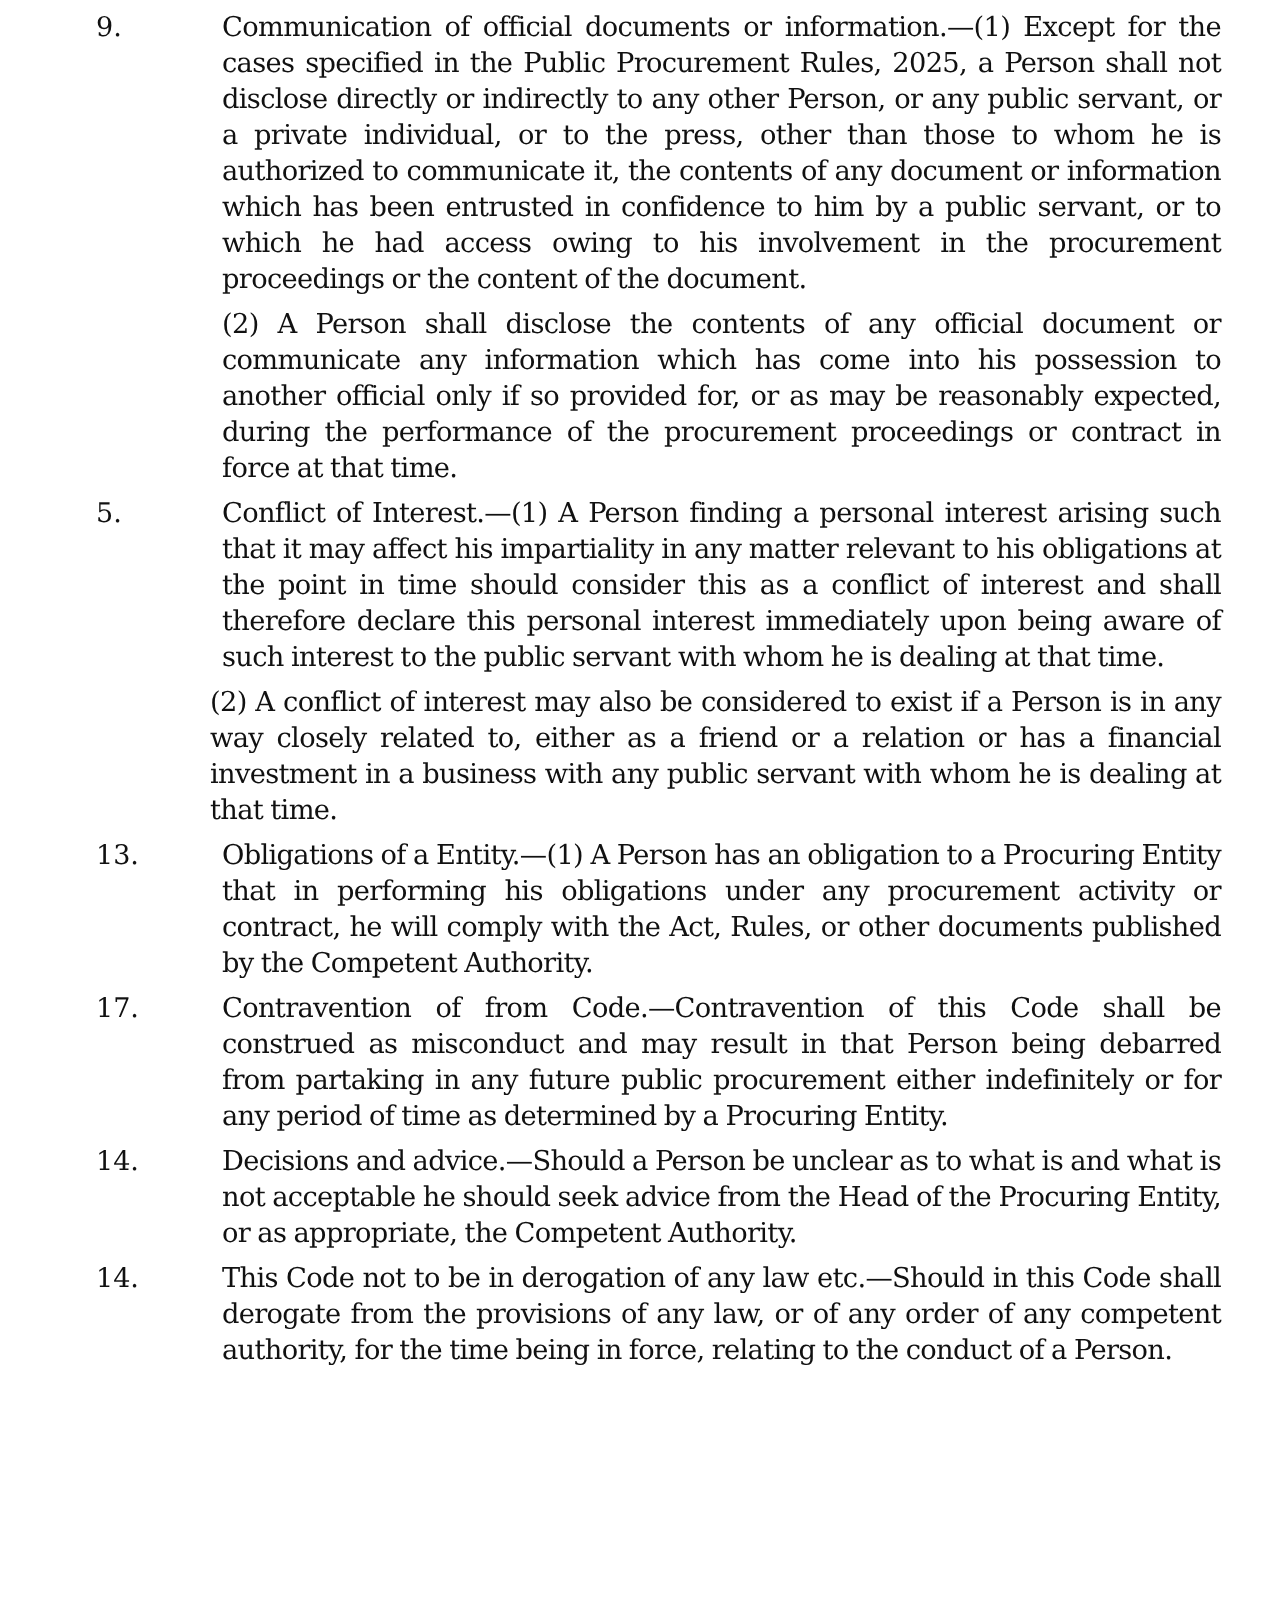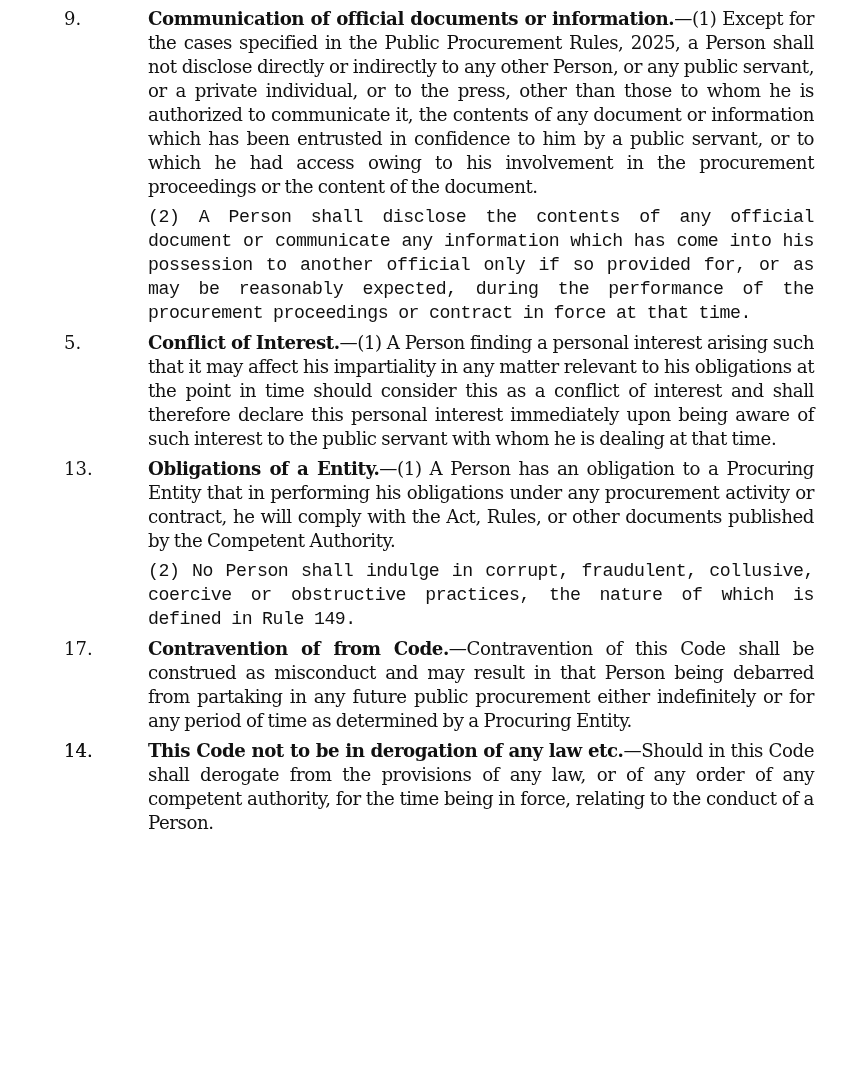--- a/index.html
+++ b/index.html
@@ -12,54 +12,55 @@
   .section { position: relative; }
   .num {
     position: absolute; left: 64px; top: 0;
     font-size: 18px; line-height: 24px;
   }
   .para {
     margin: 0 0 0 148px; width: 666px;
     font-size: 18.2px; line-height: 24px;
     text-align: justify; letter-spacing: -0.45px; word-spacing: -0.5px;
   }
-  .para.sub { margin-top: 6px; font-family: Liberation Mono, monospace; }
+  .para.sub { margin-top: 6px; }
   .para.sub.outdent { margin-left: 140px; width: 674px; text-indent: 0; }
   .section + .section { margin-top: 6px; }
-  .heading { font-weight: bold; }
+  .heading { font-weight: normal; }
 </style>
 </head>
 <body>
 
 <div class="page">
 
   <div class="section">
     <span class="num">9.</span>
     <p class="para"><span class="heading">Communication of official documents or information.</span><span>—</span><span>(1) Except for the cases specified in the Public Procurement Rules, 2025, a Person shall not disclose directly or indirectly to any other Person, or any public servant, or a private individual, or to the press, other than those to whom he is authorized to communicate it, the contents of any document or information which has been entrusted in confidence to him by a public servant, or to which he had access owing to his involvement in the procurement proceedings or the content of the document.</span></p>
     <p class="para sub">(2) A Person shall disclose the contents of any official document or communicate any information which has come into his possession to another official only if so provided for, or as may be reasonably expected, during the performance of the procurement proceedings or contract in force at that time.</p>
   </div>
 
   <div class="section">
     <span class="num">5.</span>
     <p class="para"><span class="heading">Conflict of Interest.</span><span>—</span><span>(1) A Person finding a personal interest arising such that it may affect his impartiality in any matter relevant to his obligations at the point in time should consider this as a conflict of interest and shall therefore declare this personal interest immediately upon being aware of such interest to the public servant with whom he is dealing at that time.</span></p>
+    <p class="para sub outdent">(2) A conflict of interest may also be considered to exist if a Person is in any way closely related to, either as a friend or a relation or has a financial investment in a business with any public servant with whom he is dealing at that time.</p>
   </div>
 
   <div class="section">
     <span class="num">13.</span>
     <p class="para"><span class="heading">Obligations of a Entity.</span><span>—</span><span>(1) A Person has an obligation to a Procuring Entity that in performing his obligations under any procurement activity or contract, he will comply with the Act, Rules, or other documents published by the Competent Authority.</span></p>
-    <p class="para sub">(2) No Person shall indulge in corrupt, fraudulent, collusive, coercive or obstructive practices, the nature of which is defined in Rule 149.</p>
   </div>
 
   <div class="section">
     <span class="num">17.</span>
     <p class="para"><span class="heading">Contravention of from Code.</span><span>—</span><span>Contravention of this Code shall be construed as misconduct and may result in that Person being debarred from partaking in any future public procurement either indefinitely or for any period of time as determined by a Procuring Entity.</span></p>
   </div>
 
   <div class="section">
     <span class="num">14.</span>
+    <p class="para"><span class="heading">Decisions and advice.</span><span>—</span><span>Should a Person be unclear as to what is and what is not acceptable he should seek advice from the Head of the Procuring Entity, or as appropriate, the Competent Authority.</span></p>
   </div>
 
   <div class="section">
     <span class="num">14.</span>
     <p class="para"><span class="heading">This Code not to be in derogation of any law etc.</span><span>—</span><span>Should in this Code shall derogate from the provisions of any law, or of any order of any competent authority, for the time being in force, relating to the conduct of a Person.</span></p>
   </div>
 
 </div>
 
 </body></html>

